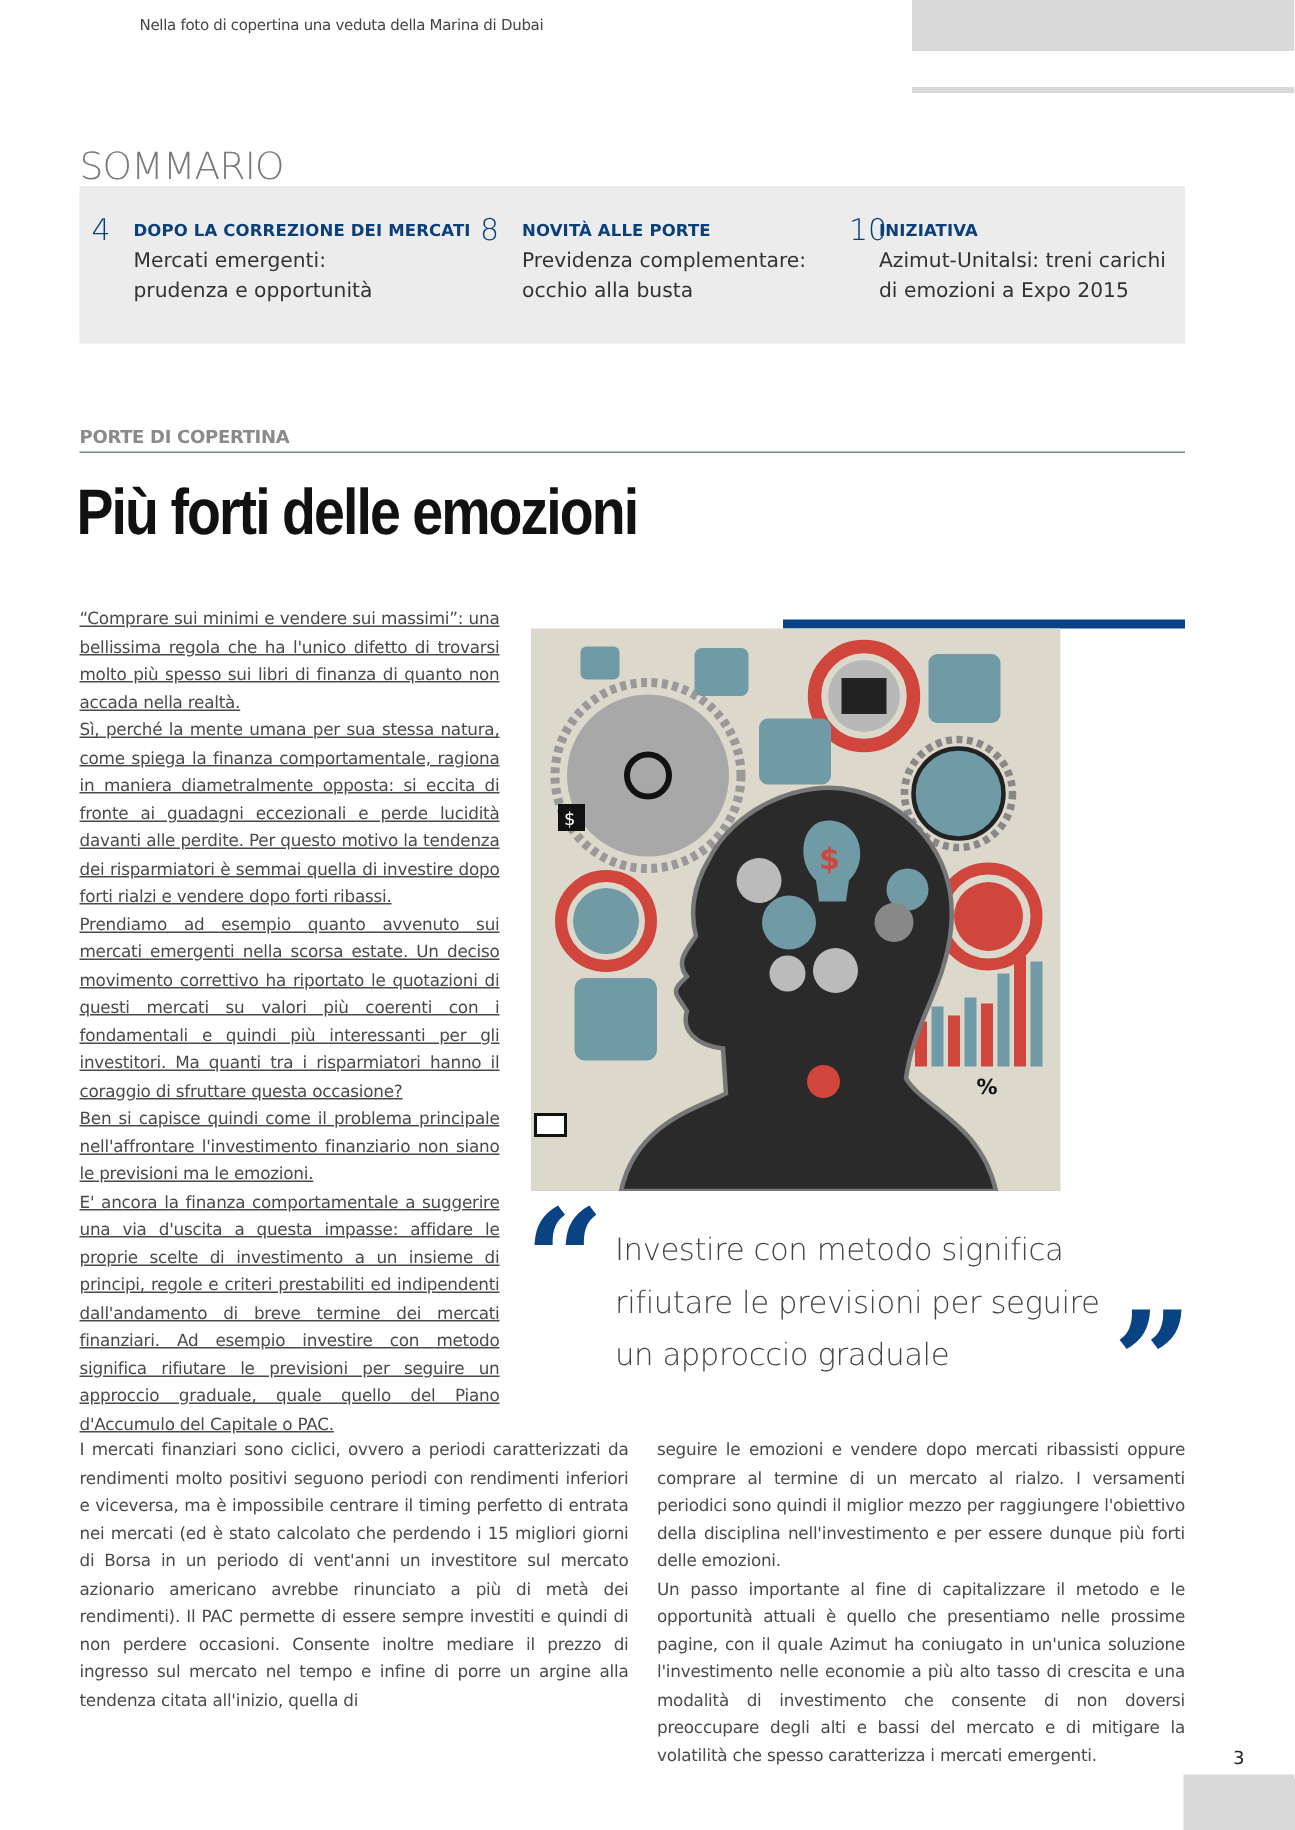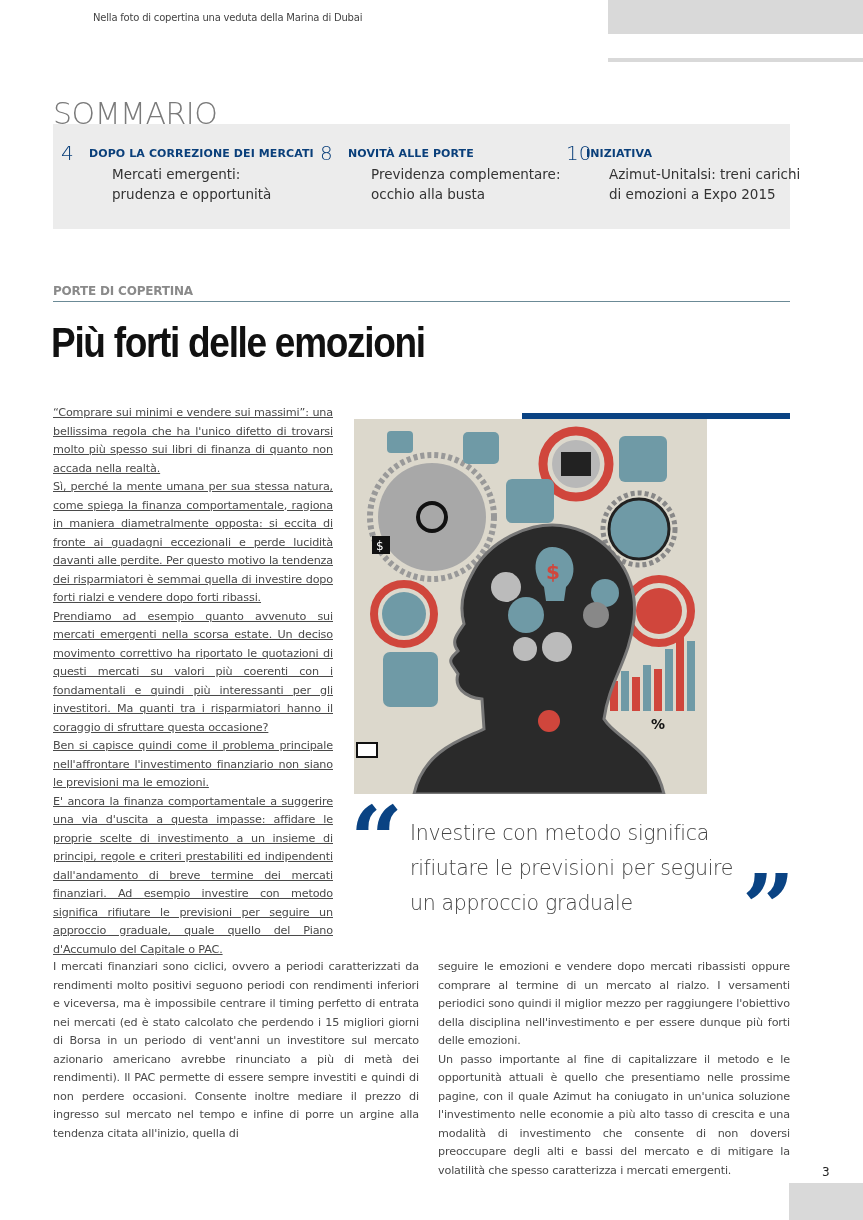--- a/index.html
+++ b/index.html
@@ -3,26 +3,26 @@
 <meta charset="utf-8">
 <style>
   * { box-sizing: border-box; margin: 0; padding: 0; }
   html, body { width: 863px; height: 1220px; background: #ffffff; overflow: hidden; }
   body { position: relative; font-family: "DejaVu Sans", sans-serif; color: #333; }
 
   .caption-top { position: absolute; left: 57px; top: 12px; font-size: 10px; color: #444; letter-spacing: -0.2px; margin-left: 36px; }
   .grey-tab-top { position: absolute; left: 608px; top: 0; width: 255px; height: 34px; background: #d9d9d9; }
   .grey-line-top { position: absolute; left: 608px; top: 58px; width: 255px; height: 4px; background: #d9d9d9; }
 
-  .sommario-title { position: absolute; left: 53px; top: 96px; font-size: 30px; font-weight: 200; color: #7a7a7a; letter-spacing: -0.5px; font-family: "DejaVu Sans", sans-serif; }
+  .sommario-title { position: absolute; left: 53px; top: 96px; font-size: 25px; font-weight: 200; color: #7a7a7a; letter-spacing: -0.5px; font-family: "DejaVu Sans", sans-serif; }
   .sommario-box { position: absolute; left: 53px; top: 124px; width: 737px; height: 105px; background: #ececec; }
   .som-item { position: absolute; top: 20px; }
   .som-num { position: absolute; left: 0; top: -3px; font-size: 20px; color: #0a3f7a; font-weight: 300; }
   .som-head { position: absolute; left: 28px; top: 3px; font-size: 11px; font-weight: bold; color: #0a3f7a; white-space: nowrap; letter-spacing: 0.1px; }
-  .som-text { position: absolute; left: 28px; top: 20px; font-size: 13.5px; color: #333; line-height: 20px; white-space: nowrap; margin-left: 23px; }
+  .som-text { position: absolute; left: 28px; top: 20px; font-size: 13.5px; color: #333; line-height: 20px; white-space: nowrap; }
 
   .section-label { position: absolute; left: 53px; top: 284px; font-size: 12px; font-weight: bold; color: #8a8a8a; letter-spacing: -0.2px; }
   .section-rule { position: absolute; left: 53px; top: 301px; width: 737px; height: 1px; background: #6b8a96; }
 
   .headline { position: absolute; left: 51px; top: 318px; font-family: "Liberation Sans", sans-serif; font-weight: bold; font-size: 43px; color: #111; letter-spacing: -1.5px; transform: scaleX(0.86); transform-origin: left top; white-space: nowrap; }
 
   .body-col { position: absolute; font-size: 11.2px; line-height: 18.5px; color: #4a4a4a; text-align: justify; letter-spacing: -0.15px; }
   .body-col p { margin: 0; }
   .col-left { left: 53px; top: 404px; width: 280px; text-decoration: underline; }
   .col-wide { left: 53px; top: 958px; width: 366px; }

